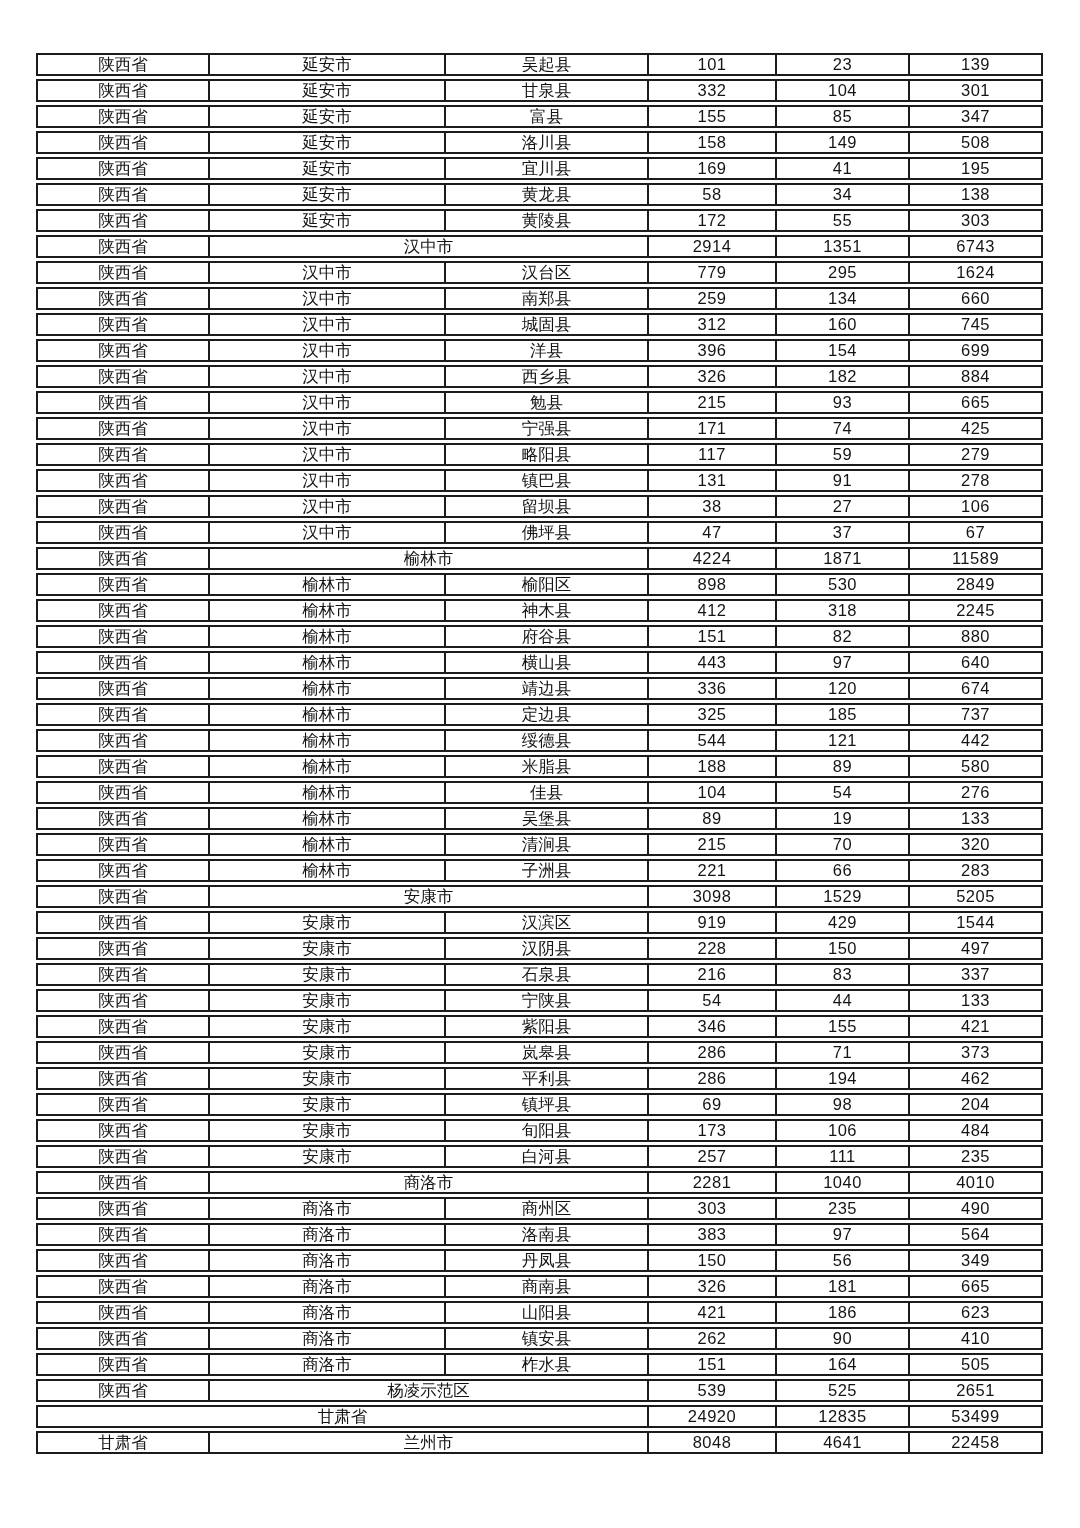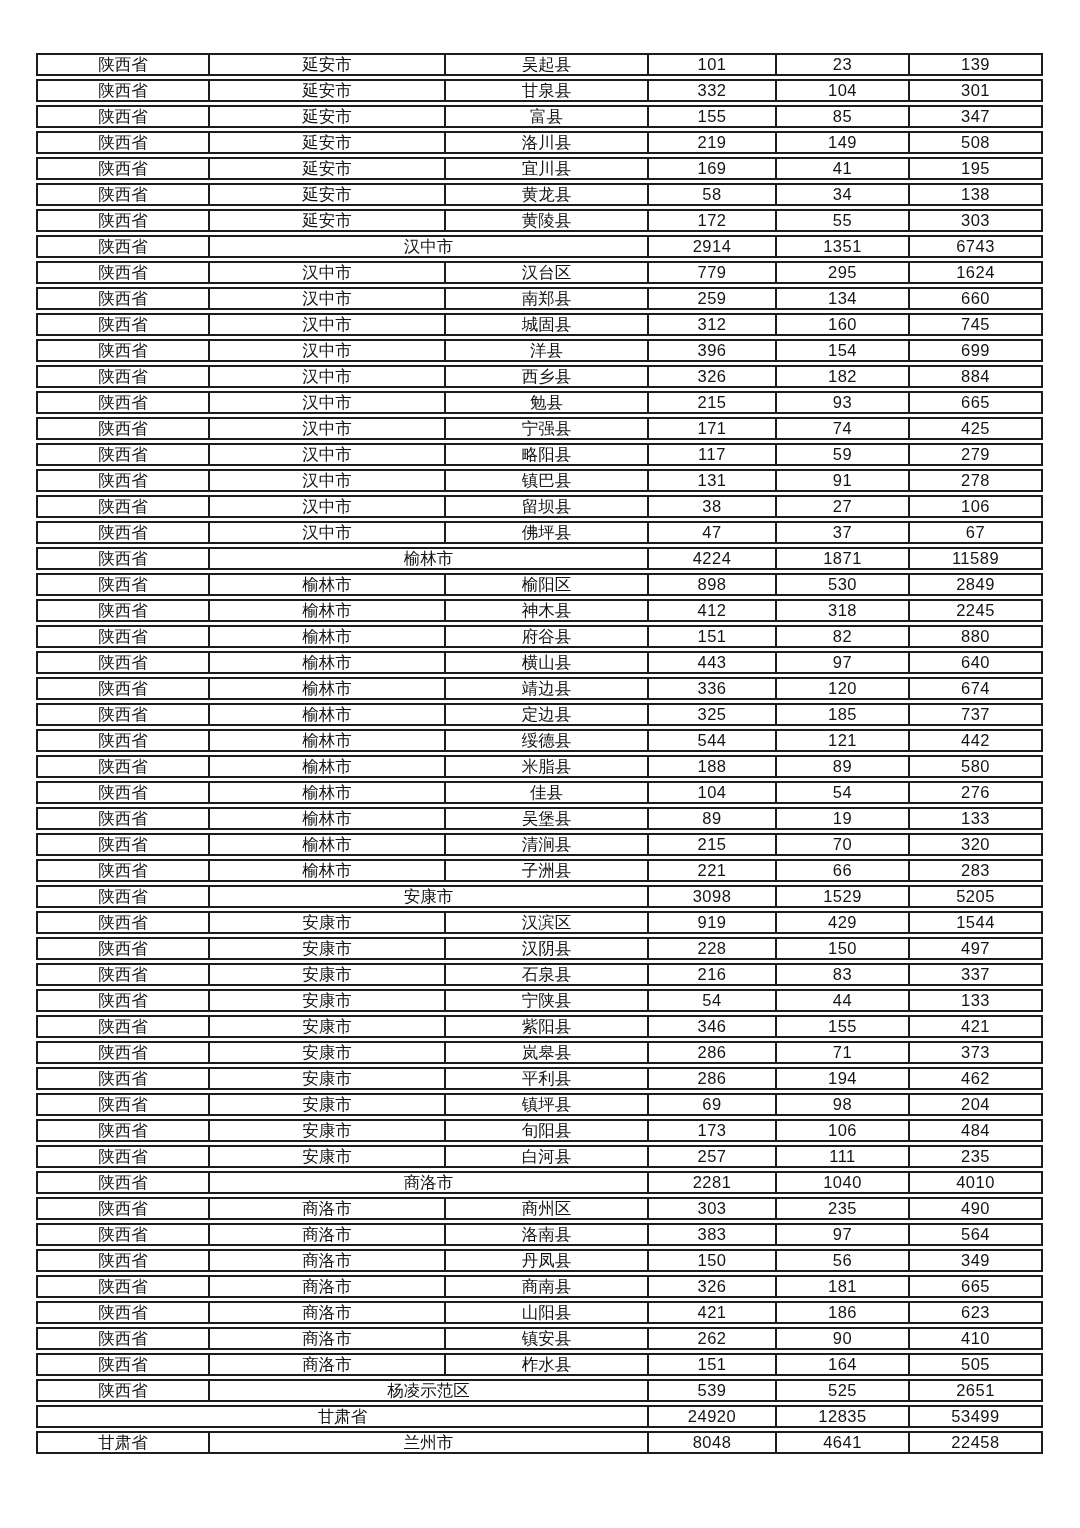--- a/index.html
+++ b/index.html
@@ -77,21 +77,21 @@
           <td>延安市</td>
           <td>富县</td>
           <td class="num">155</td>
           <td class="num">85</td>
           <td class="num">347</td>
         </tr>
         <tr>
           <td>陕西省</td>
           <td>延安市</td>
           <td>洛川县</td>
-          <td class="num">219</td>
+          <td class="num">158</td>
           <td class="num">149</td>
           <td class="num">508</td>
         </tr>
         <tr>
           <td>陕西省</td>
           <td>延安市</td>
           <td>宜川县</td>
           <td class="num">169</td>
           <td class="num">41</td>
           <td class="num">195</td>

